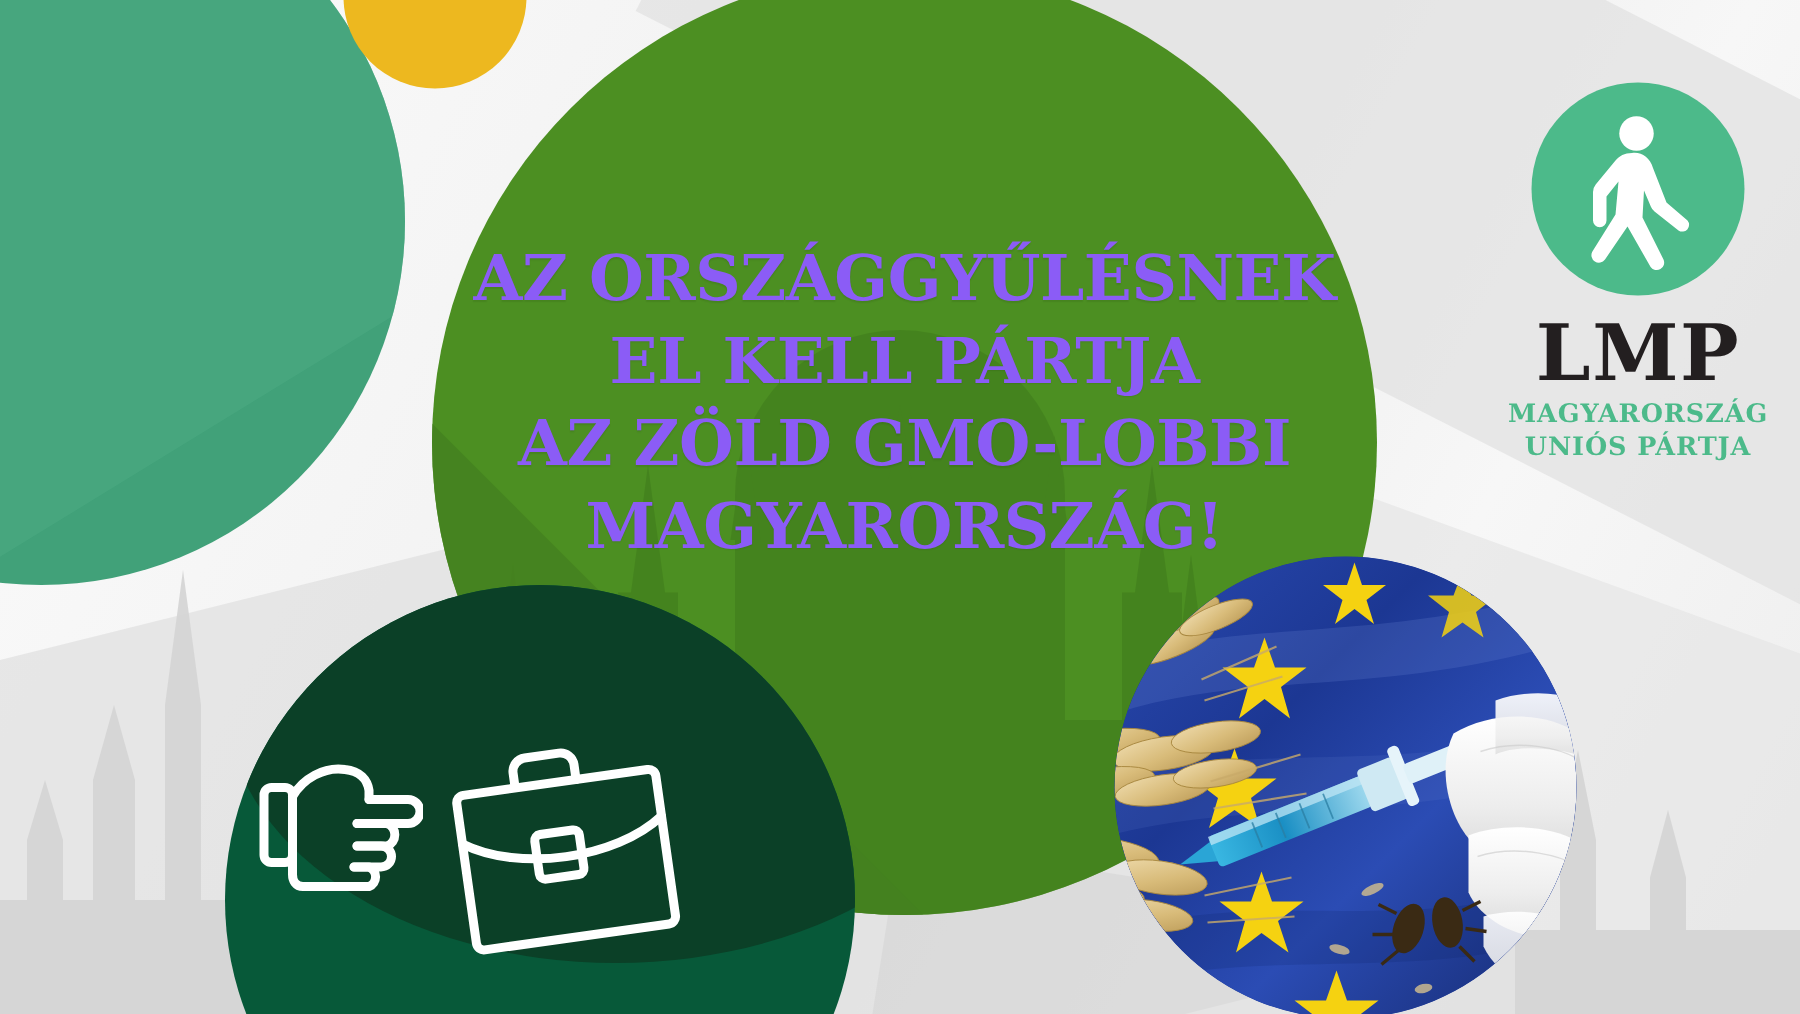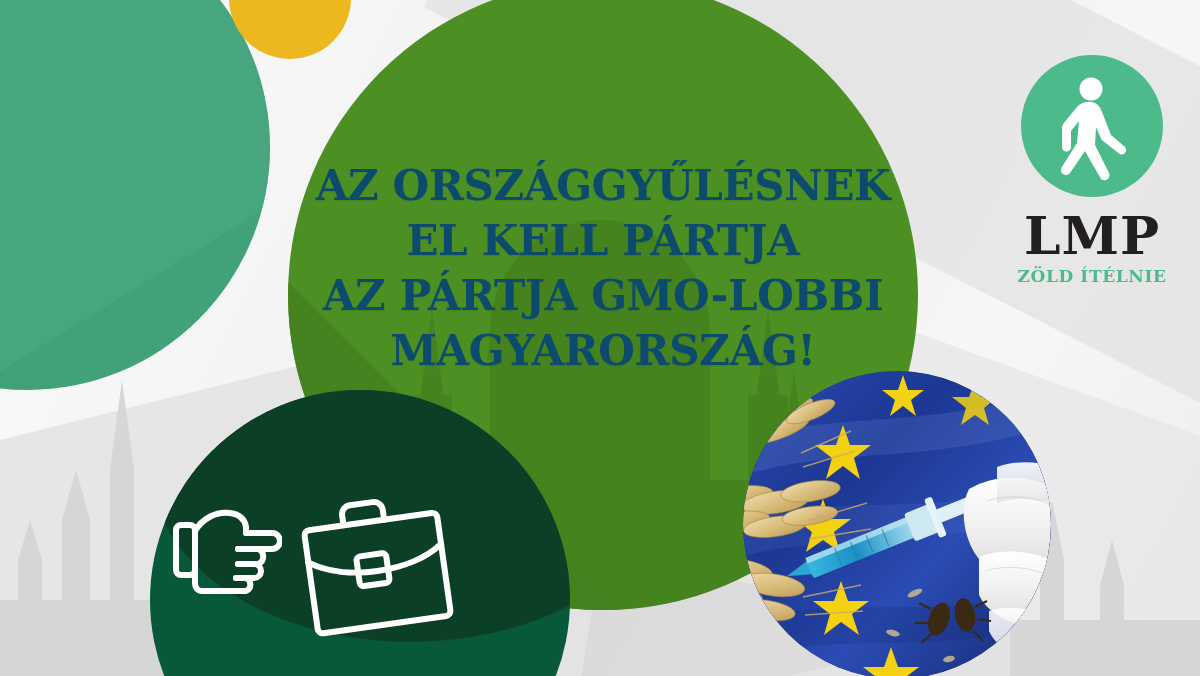--- a/index.html
+++ b/index.html
@@ -132,21 +132,21 @@
     transform: rotate(9deg);
     transform-origin: left top;
   }
   
   #headline {
     position: absolute;
     left: 288px;
     top: 158px;
     width: 630px;
     text-align: center;
-    color: #0c4a6e;
+    color: #8b5cf6;
     font-family: "DejaVu Serif", "Liberation Serif", serif;
     font-weight: bold;
     font-size: 42px;
     line-height: 55px;
     letter-spacing: -0.3px;
     text-shadow: 0 1px 1px rgba(0,0,0,0.08);
   }
   #headline .hl {
     display: block;
     white-space: nowrap;
@@ -258,21 +258,21 @@
       <rect x="328" y="465" width="30" height="211"></rect>
       <rect x="450" y="480" width="300" height="196"></rect>
       <rect x="360" y="560" width="480" height="116"></rect>
     </g>
   </svg>
   <div class="circle" id="green-circle-shade"></div>
 
   <div id="headline">
     <span class="hl">AZ ORSZÁGGYŰLÉSNEK</span>
     <span class="hl">EL KELL PÁRTJA</span>
-    <span class="hl">AZ PÁRTJA GMO-LOBBI</span>
+    <span class="hl">AZ ZÖLD GMO-LOBBI</span>
     <span class="hl">MAGYARORSZÁG!</span>
   </div>
 
   <div class="circle" id="darkgreen-circle"></div>
   <div class="circle" id="darkgreen-overlap"></div>
 
   <div id="icon-group">
     <span id="hand-icon-wrap">
       <svg width="110" height="92" viewBox="0 0 110 92" fill="none" stroke="#ffffff" stroke-width="6" stroke-linejoin="round" stroke-linecap="round">
         <rect x="4" y="22" width="19" height="50" rx="5"></rect>
@@ -433,17 +433,18 @@
       <svg width="142" height="142" viewBox="0 0 142 142" fill="#ffffff">
         <circle cx="70" cy="34" r="11.5"></circle>
         <path d="M67 47 C73 46 79 50 81 57 L90 80 L104 92 a4.5 4.5 0 0 1 -6 6.6 L82 86
                  a8 8 0 0 1 -2.4 -3.2 L75 72 L74 90 L88 118 a5 5 0 0 1 -8.6 5 L64 96
                  L49 118 a5 5 0 0 1 -8.4 -5.4 L56 88 L58 66 L50 76 L50 92
                  a4.5 4.5 0 0 1 -9 0 L41 73 a8 8 0 0 1 1.8 -5 L56 52 C58.5 49 62 47 67 47 Z"></path>
       </svg>
     </div>
     <div id="logo-name">LMP</div>
     <div id="logo-tagline">
-      <span>ZÖLD ÍTÉLNIE</span>
+      <span>MAGYARORSZÁG</span>
+      <span>UNIÓS PÁRTJA</span>
     </div>
   </div>
 
 </div>
 
 </body></html>

